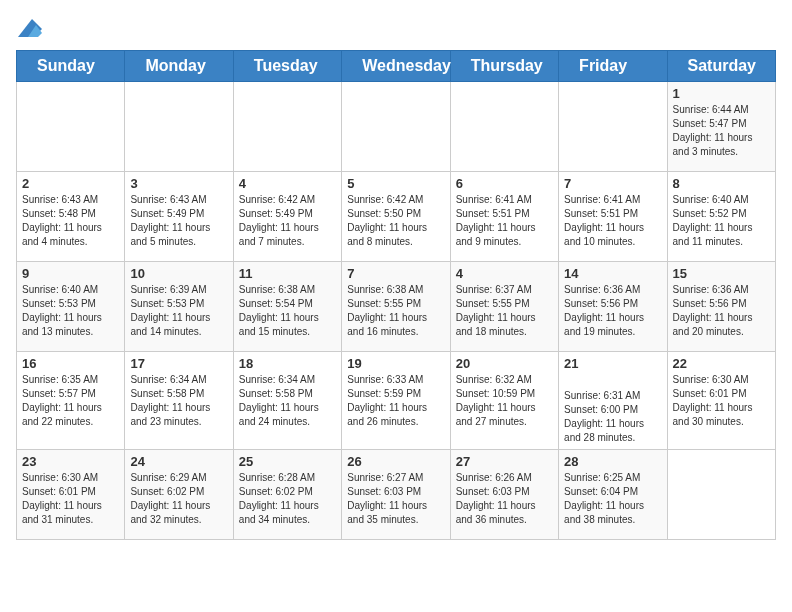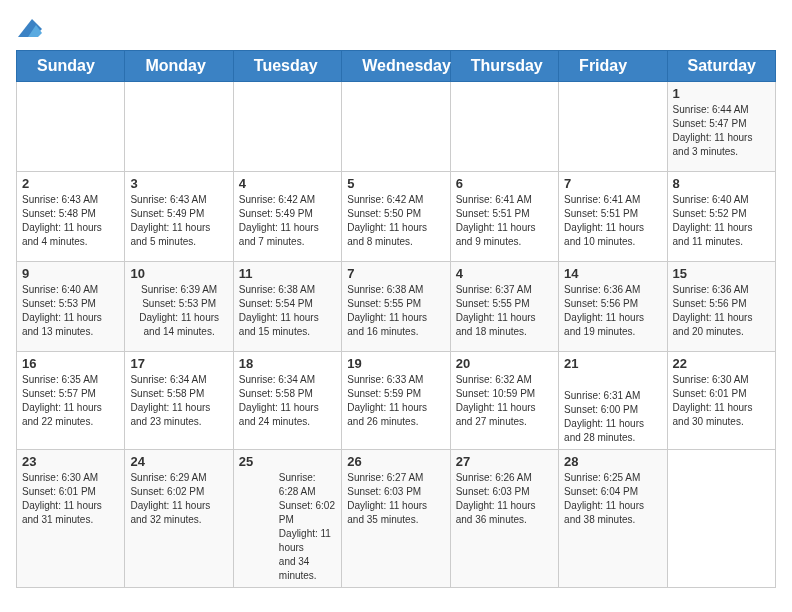--- a/index.html
+++ b/index.html
@@ -186,21 +186,21 @@
       <tr>
         <td>
           <span class="day-num">9</span>
           <div class="day-info" style="white-space: pre-line;">Sunrise: 6:40 AM
 Sunset: 5:53 PM
 Daylight: 11 hours
 and 13 minutes.</div>
         </td>
         <td>
           <span class="day-num">10</span>
-          <div class="day-info" style="white-space: pre-line; text-align: center;">Sunrise: 6:39 AM
+          <div class="day-info" style="white-space: pre-line;">Sunrise: 6:39 AM
 Sunset: 5:53 PM
 Daylight: 11 hours
 and 14 minutes.</div>
         </td>
         <td>
           <span class="day-num">11</span>
           <div class="day-info" style="white-space: pre-line;">Sunrise: 6:38 AM
 Sunset: 5:54 PM
 Daylight: 11 hours
 and 15 minutes.</div>
@@ -295,21 +295,21 @@
         </td>
         <td>
           <span class="day-num">24</span>
           <div class="day-info" style="white-space: pre-line;">Sunrise: 6:29 AM
 Sunset: 6:02 PM
 Daylight: 11 hours
 and 32 minutes.</div>
         </td>
         <td>
           <span class="day-num">25</span>
-          <div class="day-info" style="white-space: pre-line; margin-left: 40px;">Sunrise: 6:28 AM
+          <div class="day-info" style="white-space: pre-line;">Sunrise: 6:28 AM
 Sunset: 6:02 PM
 Daylight: 11 hours
 and 34 minutes.</div>
         </td>
         <td>
           <span class="day-num">26</span>
           <div class="day-info" style="white-space: pre-line;">Sunrise: 6:27 AM
 Sunset: 6:03 PM
 Daylight: 11 hours
 and 35 minutes.</div>

